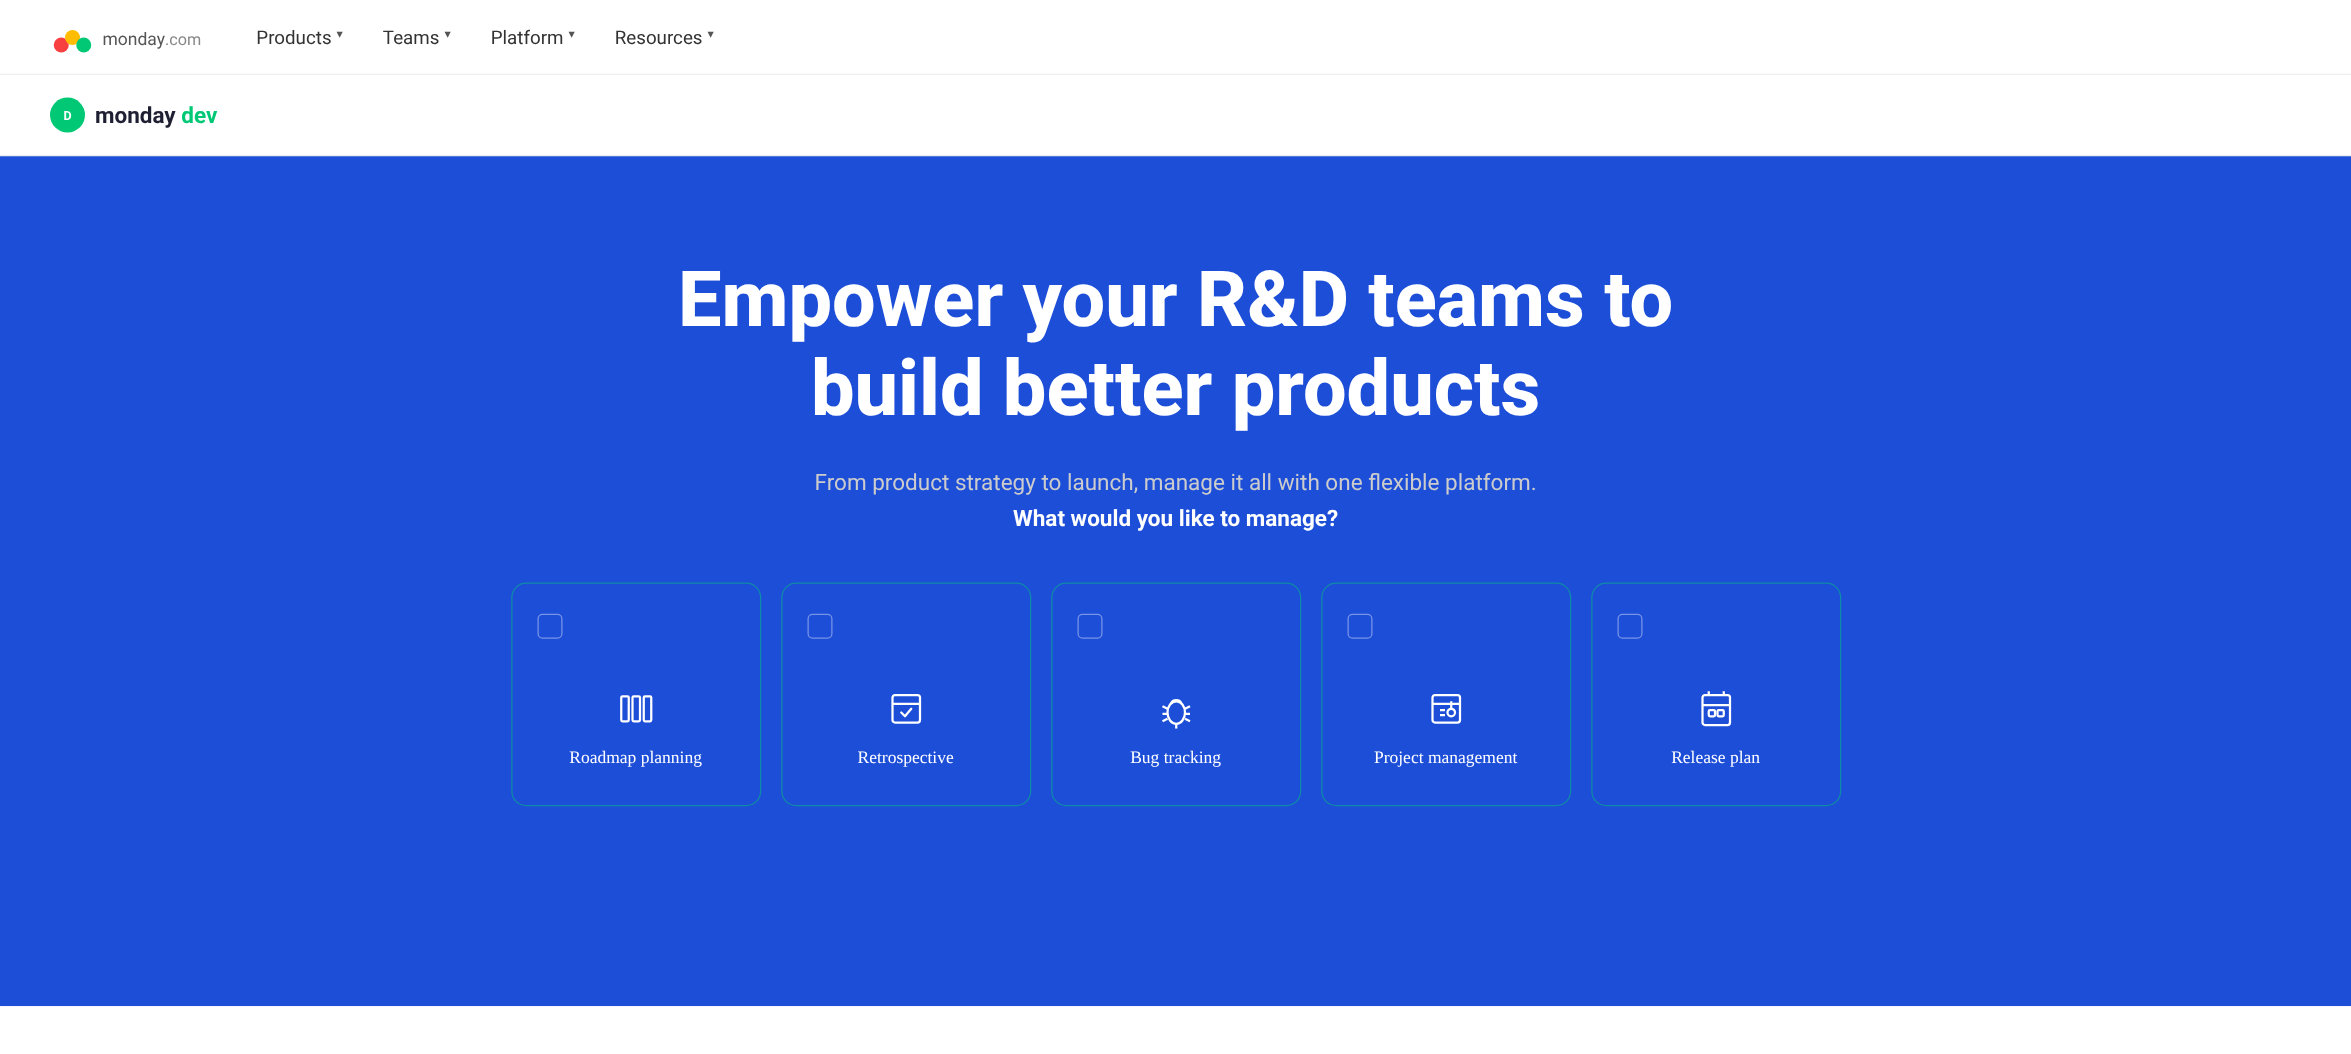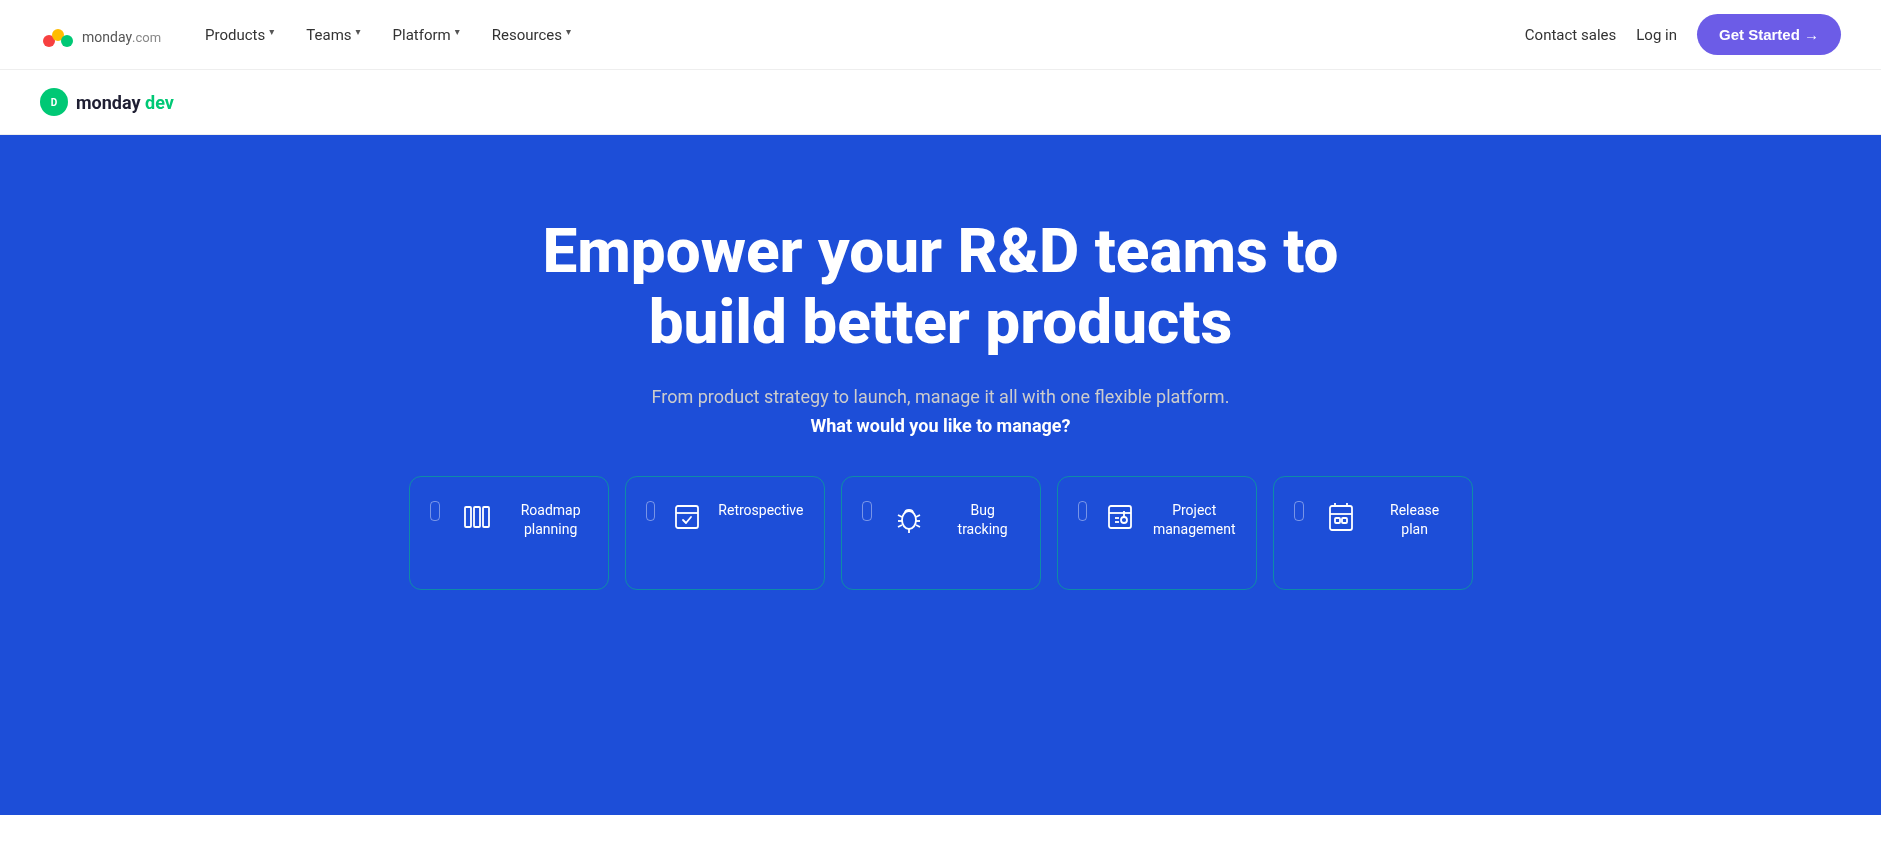--- a/index.html
+++ b/index.html
@@ -4,21 +4,21 @@
   <style>
     * { margin: 0; padding: 0; box-sizing: border-box; }
     body { font-family: -apple-system, BlinkMacSystemFont, 'Segoe UI', Roboto, sans-serif; overflow-x: hidden; }
 
     
     .top-nav {
       display: flex;
       align-items: center;
       justify-content: space-between;
       padding: 0 40px;
-      height: 70px;
+      height: 60px;
       background: #fff;
       border-bottom: 1px solid #eee;
     }
     .nav-left {
       display: flex;
       align-items: center;
       gap: 32px;
     }
     .logo-container {
       display: flex;
@@ -180,25 +180,26 @@
     }
     .card {
       background: transparent;
       border: 1.5px solid rgba(0, 200, 117, 0.5);
       border-radius: 12px;
       padding: 24px 20px 28px;
       min-width: 160px;
       flex: 1;
       max-width: 200px;
       display: flex;
-      flex-direction: row;
+      flex-direction: column;
       align-items: flex-start;
       cursor: pointer;
       position: relative;
       transition: border-color 0.2s;
+      font-family: Liberation Serif, serif;
     }
     .card-checkbox {
       width: 20px;
       height: 20px;
       border: 1.5px solid rgba(255,255,255,0.4);
       border-radius: 4px;
       margin-bottom: 40px;
       background: transparent;
     }
     .card-icon {
@@ -254,25 +255,20 @@
       <div class="nav-link">
         <span>Platform</span>
         <span class="chevron">▾</span>
       </div>
       <div class="nav-link">
         <span>Resources</span>
         <span class="chevron">▾</span>
       </div>
     </div>
   </div>
-  <div class="nav-right">
-    <span class="contact-sales">Contact sales</span>
-    <span class="login-link">Log in</span>
-    <button class="get-started-btn">Get Started →</button>
-  </div>
 </nav>
 
 <nav class="sub-nav">
   <div class="sub-logo">
     <div class="sub-logo-icon">
       <svg width="18" height="18" viewBox="0 0 18 18" fill="none">
         <circle cx="9" cy="9" r="8" fill="#00c875"></circle>
         <text x="9" y="13" text-anchor="middle" font-size="10" fill="white" font-weight="bold">D</text>
       </svg>
     </div>

